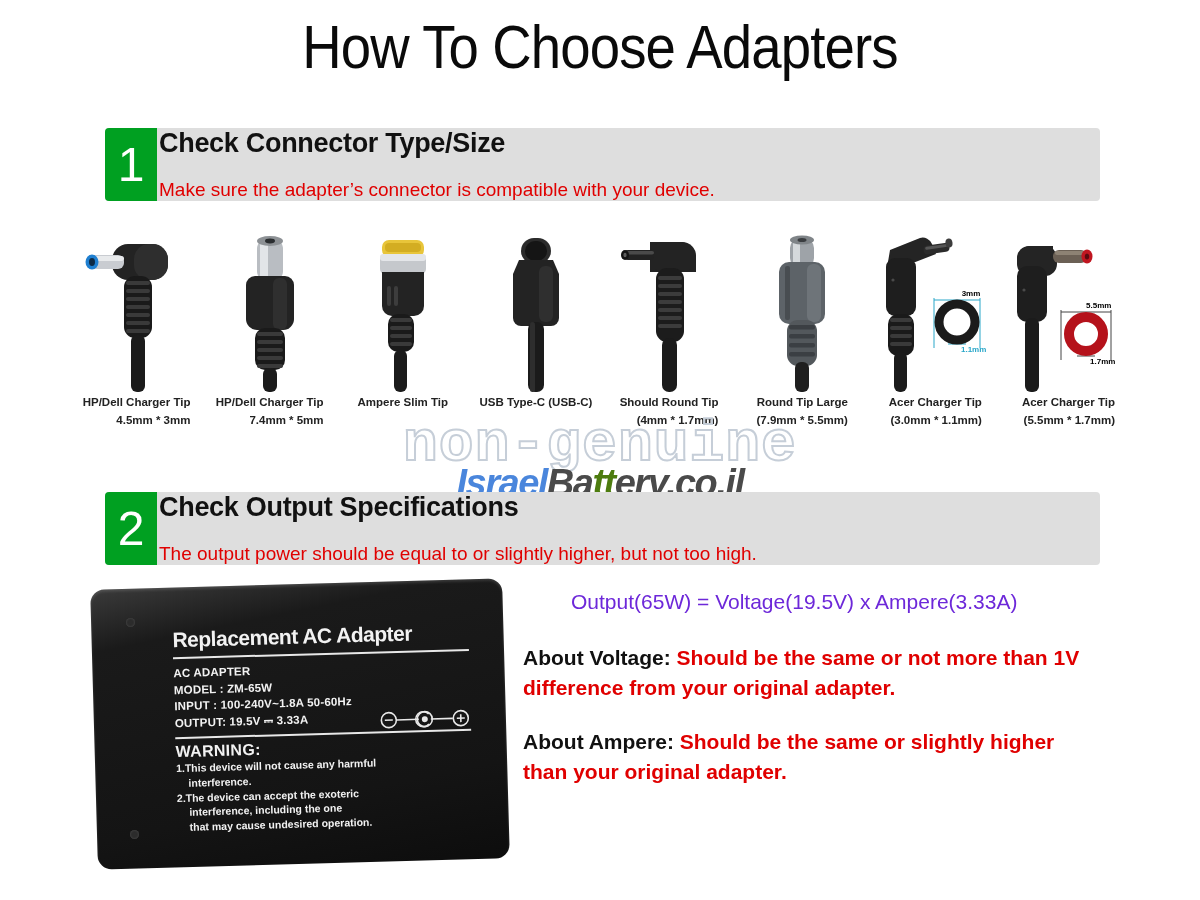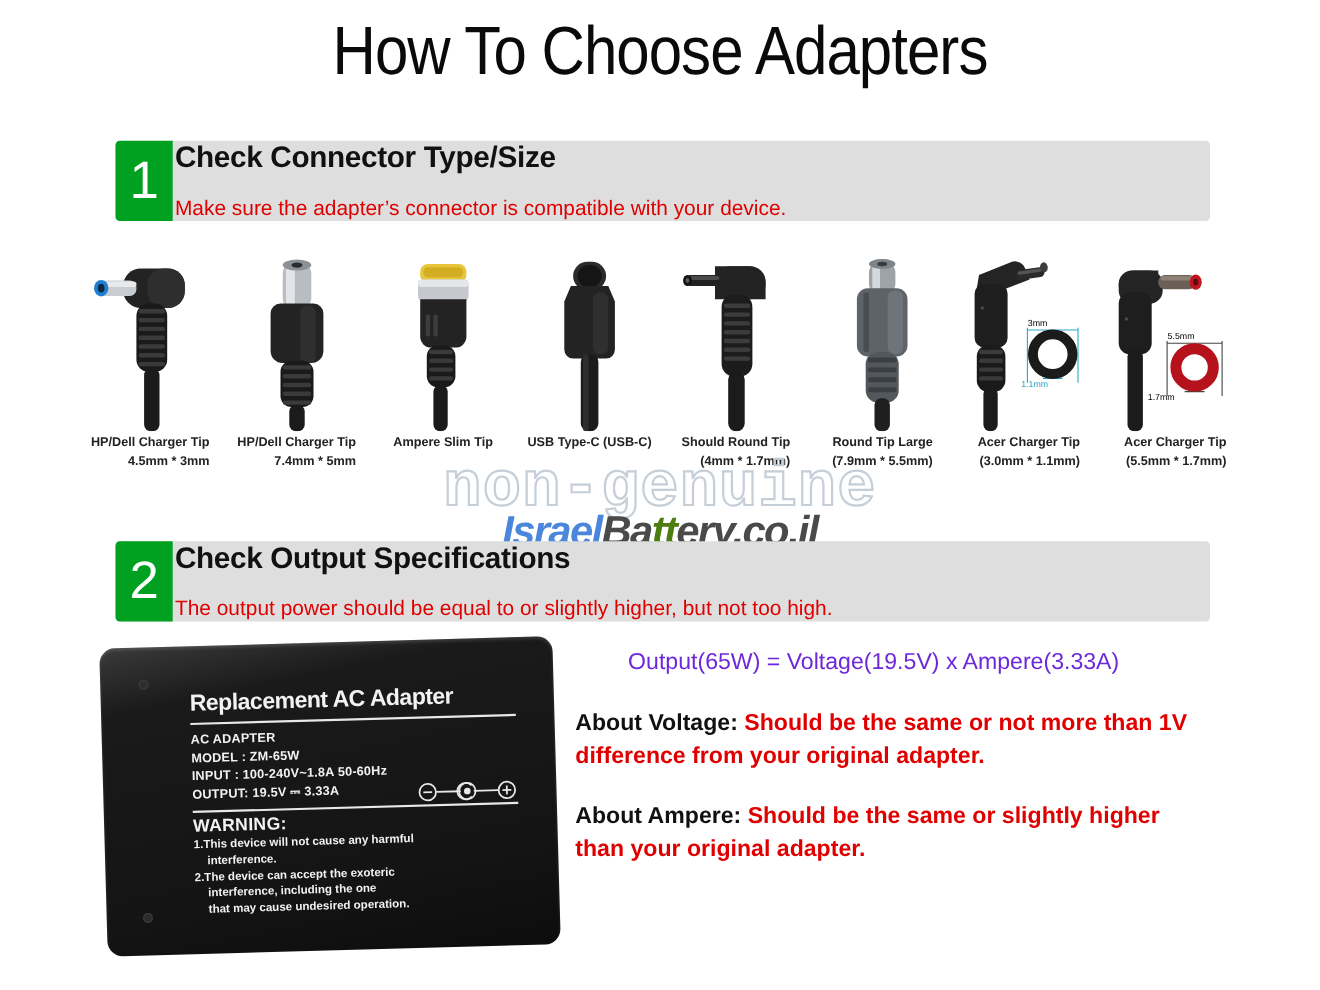--- a/index.html
+++ b/index.html
@@ -186,21 +186,21 @@
   }
   .spec-eq {
     font-size: 21px; color: #6d28d9; line-height: 1.3;
     margin-bottom: 28px;
     margin-left: 48px;
   }
   .spec-p { margin-bottom: 24px; line-height: 1.42; }
   .spec-k { font-size: 21px; font-weight: bold; color: #111; }
   .spec-v { font-size: 21px; font-weight: bold; color: #e00000; }
 
-  .ring-cap { font-size: 8px; font-weight: normal; text-align: left; white-space: nowrap; }
+  .ring-cap { font-size: 8px; font-weight: bold; text-align: right; white-space: nowrap; }
 </style>
 </head>
 <body>
 
 <div class="page-title">How To Choose Adapters</div>
 
 <div class="step-band" style="top:128px;">
   <div class="step-num">1</div>
   <div class="step-text">
     <div class="step-title">Check Connector Type/Size</div>
@@ -440,21 +440,21 @@
 
         <g>
           <line x1="58" y1="78" x2="58" y2="128" stroke="#444" stroke-width="1"></line>
           <line x1="108" y1="78" x2="108" y2="128" stroke="#444" stroke-width="1"></line>
           <line x1="58" y1="80" x2="108" y2="80" stroke="#444" stroke-width="1"></line>
           <line x1="74" y1="124" x2="92" y2="124" stroke="#444" stroke-width="1"></line>
           <circle cx="83" cy="102" r="17" fill="none" stroke="#b5121b" stroke-width="10"></circle>
         </g>
       </svg>
       <div style="position:absolute;left:58px;top:69px;width:50px;" class="ring-cap">5.5mm</div>
-      <div style="position:absolute;left:40px;top:125px;width:58px;" class="ring-cap">1.7mm</div>
+      <div style="position:absolute;left:54px;top:125px;width:58px;" class="ring-cap">1.7mm</div>
     </div>
     <div class="conn-label">
       <span>Acer Charger Tip</span><br>
       <span>(5.5mm * 1.7mm)</span>
     </div>
   </div>
 
 </div>
 
 <div class="wm-nongenuine">non-genuine</div>

